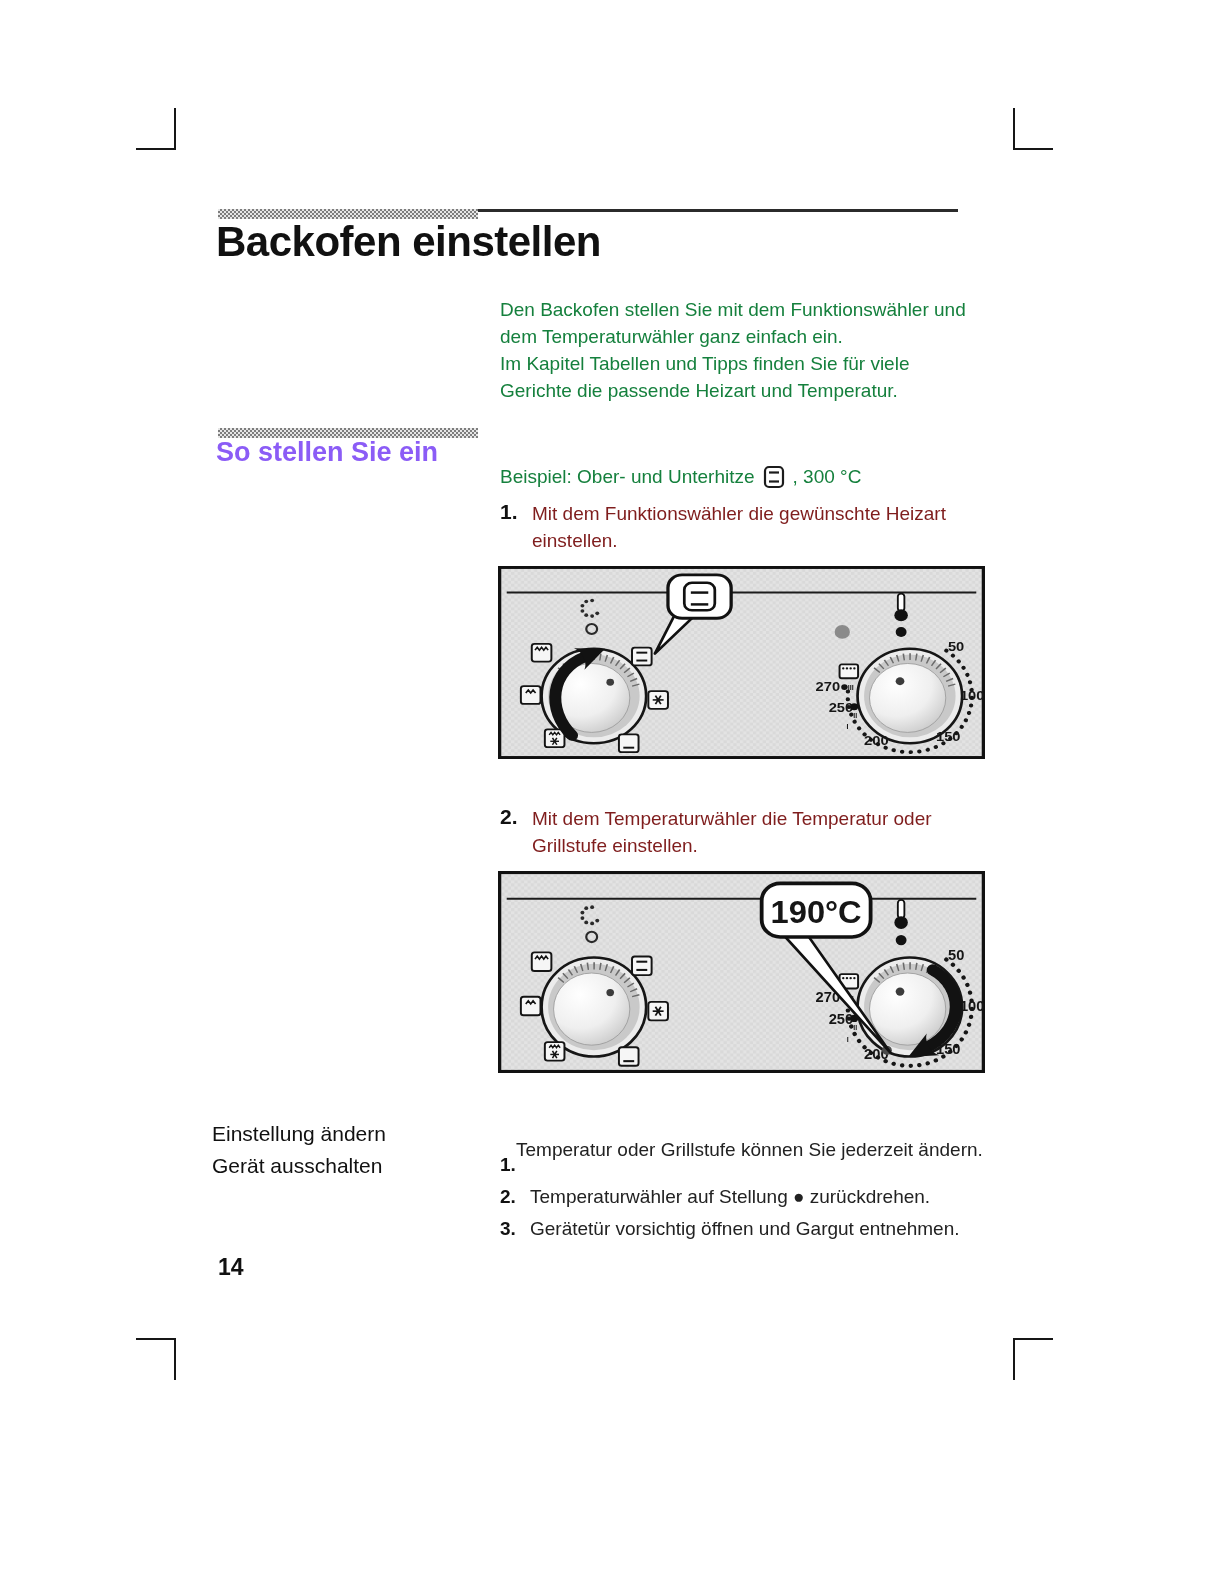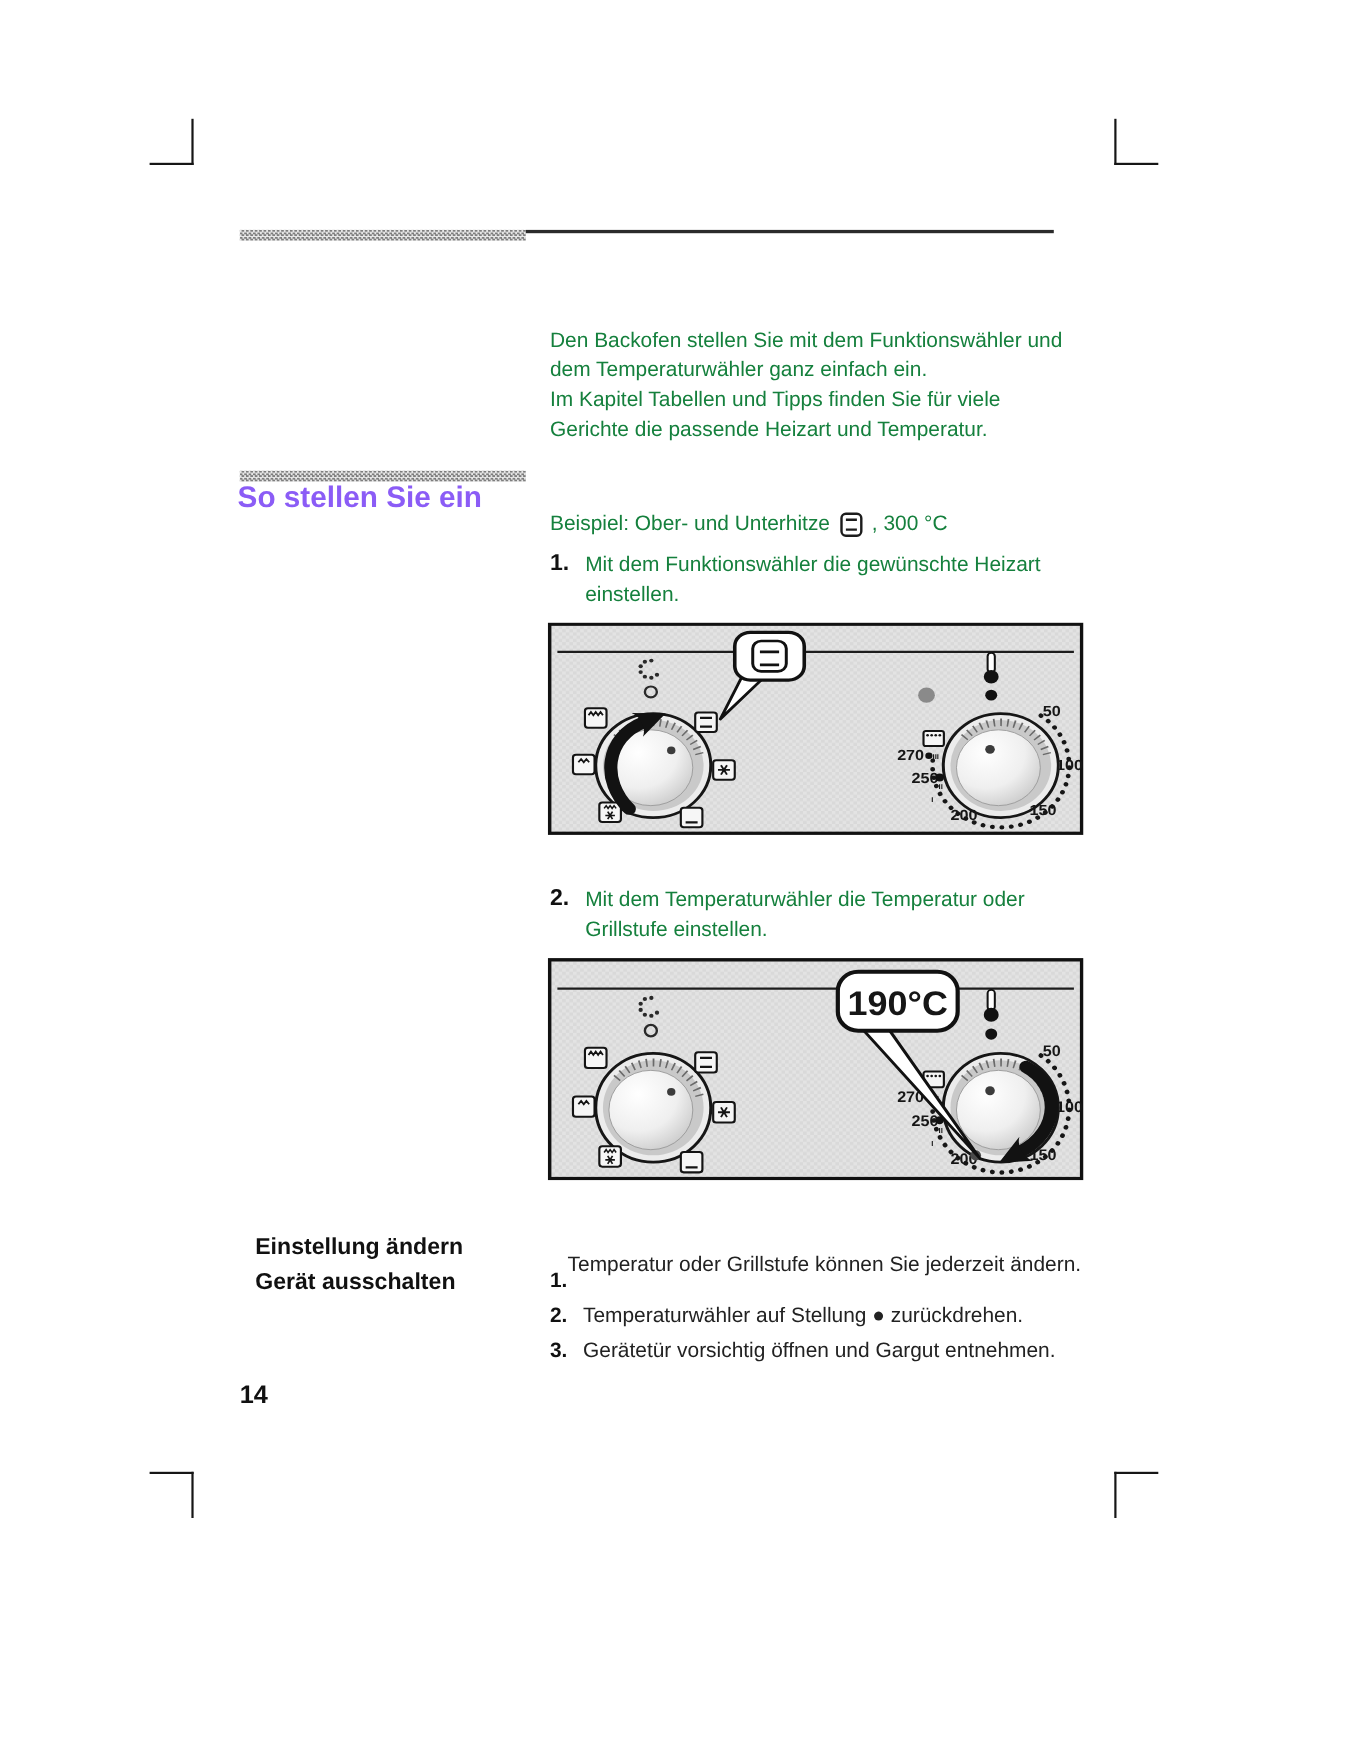--- a/index.html
+++ b/index.html
@@ -19,27 +19,27 @@
   h2{position:absolute;left:216px;top:437px;margin:0;font-size:27px;font-weight:700;color:#8b5cf6;}
   .body-text{position:absolute;left:500px;width:468px;margin:0;font-size:19px;line-height:27px;color:#15803d;}
   .para1{top:296px;}
   .para2{top:350px;}
   .example{top:463px;display:flex;align-items:center;gap:6px;white-space:nowrap;}
   .ex-icon{flex:0 0 auto;margin:0 2px;}
   .step{position:absolute;left:500px;width:460px;display:flex;}
   .step1{top:500px;}
   .step2{top:805px;}
   .step .num{font-size:21px;font-weight:700;width:32px;flex:0 0 auto;color:#111;}
-  .step .txt{font-size:19px;line-height:27px;color:#15803d;}
+  .step .txt{font-size:19px;line-height:27px;color:#7f1d1d;}
   .panel{position:absolute;left:498px;width:487px;}
   .panel1{top:566px;height:193px;}
   .panel2{top:871px;height:202px;}
   .panel svg{display:block;width:100%;height:100%;}
   svg text{font-family:"Liberation Sans","DejaVu Sans",sans-serif;font-weight:700;fill:#161616;}
-  .frow-label{position:absolute;left:232px;margin:0;font-size:21px;font-weight:700;color:#111;}
+  .frow-label{position:absolute;left:212px;margin:0;font-size:21px;font-weight:400;color:#111;}
   .fl1{top:1122px;} .fl2{top:1154px;}
   .fbody{position:absolute;left:500px;top:1123px;width:470px;margin:16px;font-size:19px;color:#222;}
   .flist{position:absolute;left:500px;top:1154px;width:470px;}
   .flist .item{display:flex;margin-bottom:10px;}
   .flist .num{font-size:19px;font-weight:700;width:30px;flex:0 0 auto;color:#111;}
   .flist .txt{font-size:19px;color:#222;}
   .pagenum{position:absolute;left:218px;top:1254px;font-size:23px;font-weight:700;color:#111;}
 </style>
 </head>
 <body>
@@ -49,20 +49,21 @@
   <div class="cm cm-tl"></div>
   <div class="cm cm-tr"></div>
   <div class="cm cm-bl"></div>
   <div class="cm cm-br"></div>
 
   <div class="rule-top">
     <span class="rule-bar halftone"></span>
     <span class="rule-line"></span>
   </div>
 
+  <h1>Backofen einstellen</h1>
 
   <p class="body-text para1">Den Backofen stellen Sie mit dem Funktionswähler und dem Temperaturwähler ganz einfach ein.</p>
   <p class="body-text para2">Im Kapitel Tabellen und Tipps finden Sie für viele Gerichte die passende Heizart und Temperatur.</p>
 
   <div class="rule-section halftone"></div>
   <h2>So stellen Sie ein</h2>
 
   <p class="body-text example">
     <span>Beispiel: Ober- und Unterhitze</span>
     <svg class="ex-icon" width="22" height="24" viewBox="0 0 22 24">

